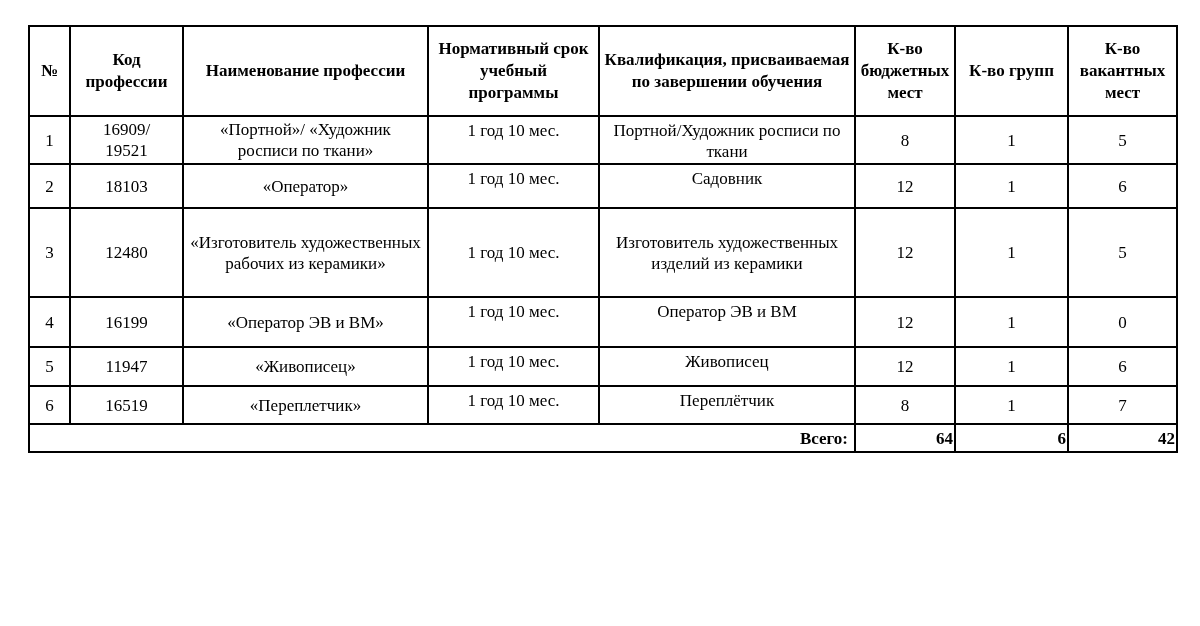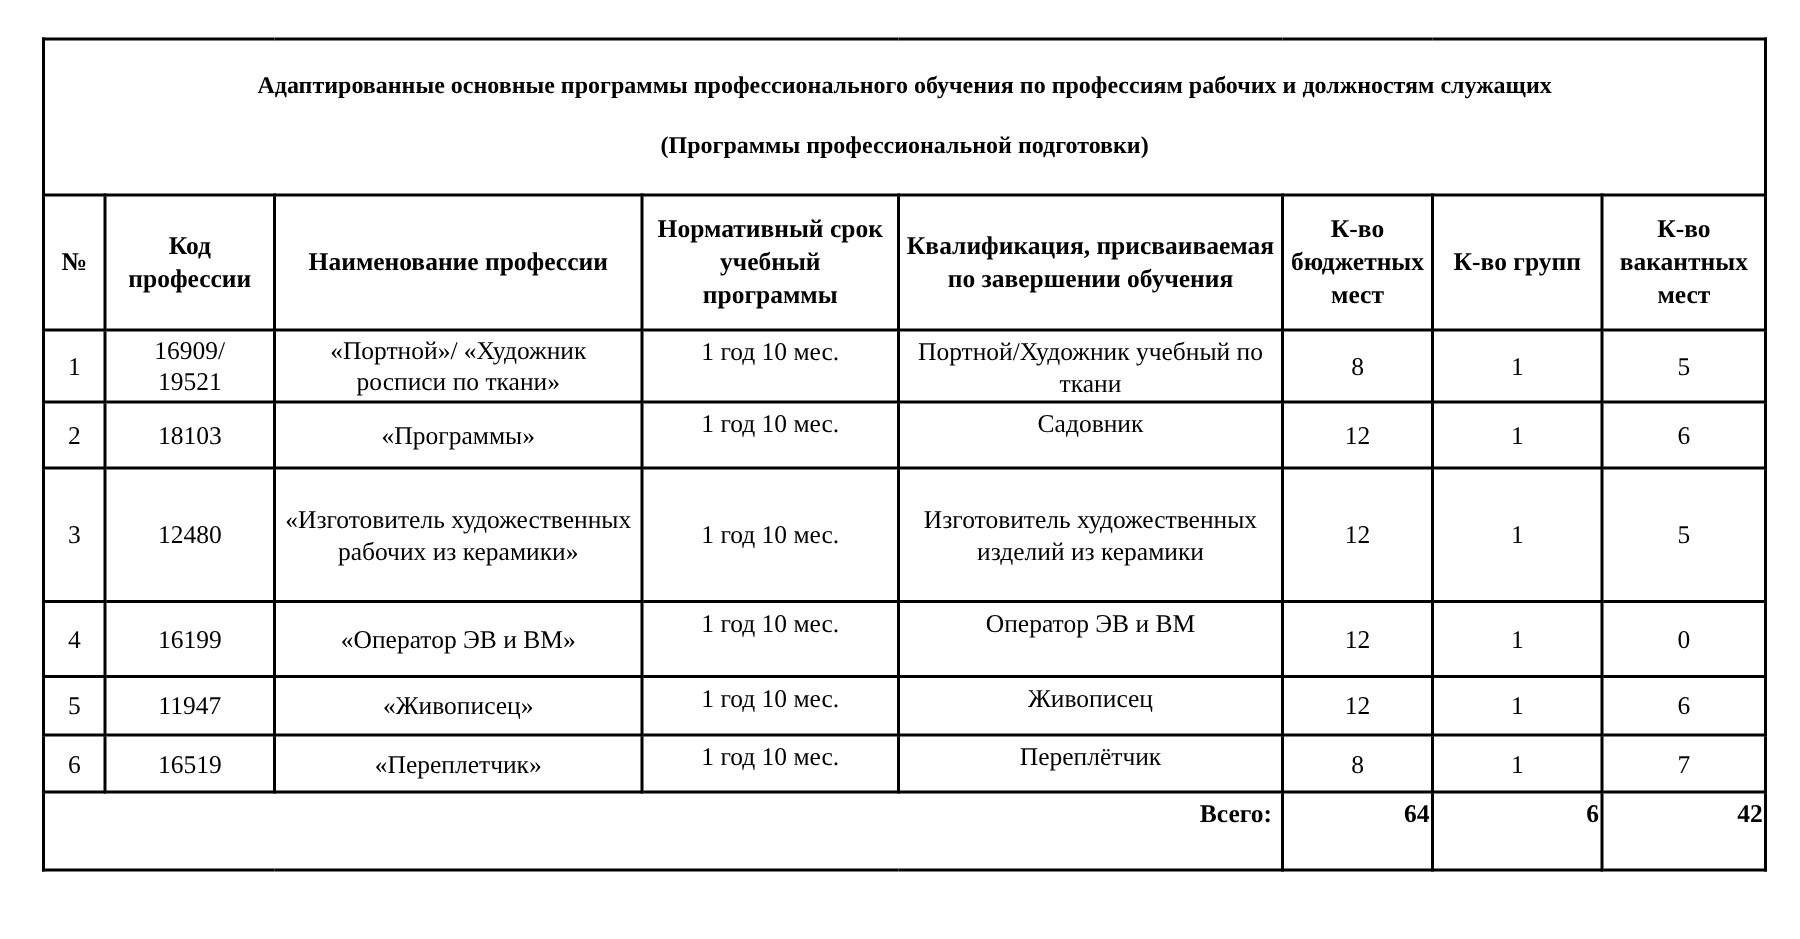--- a/index.html
+++ b/index.html
@@ -78,21 +78,21 @@
     vertical-align: middle;
     padding-top: 0;
   }
   tbody tr:nth-child(1) { height: 48px; }
   tbody tr:nth-child(2) { height: 44px; }
   tbody tr:nth-child(3) { height: 89px; }
   tbody tr:nth-child(4) { height: 50px; }
   tbody tr:nth-child(5) { height: 39px; }
   tbody tr:nth-child(6) { height: 38px; }
   
-  tr.total-row { height: 52px; border-radius: 20px; }
+  tr.total-row { height: 28px; border-radius: 20px; }
   tr.total-row td {
     font-size: 17px;
     font-weight: 700;
     vertical-align: top;
     padding-top: 3px;
     line-height: 21px;
   }
   td.total-label {
     text-align: right;
     padding-right: 6px;
@@ -112,55 +112,49 @@
       <col style="width:41px">
       <col style="width:113px">
       <col style="width:245px">
       <col style="width:171px">
       <col style="width:256px">
       <col style="width:100px">
       <col style="width:113px">
       <col style="width:109px">
     </colgroup>
     <thead>
-      <tr class="group-row">
-        <th colspan="8">
-          <div>Адаптированные основные программы профессионального обучения по профессиям рабочих и должностям служащих</div>
-          <div>(Программы профессиональной подготовки)</div>
-        </th>
-      </tr>
       <tr class="cols-row">
         <th>№</th>
         <th>Код профессии</th>
         <th>Наименование профессии</th>
         <th>Нормативный срок учебный программы</th>
         <th>Квалификация, присваиваемая по завершении обучения</th>
         <th>К-во бюджетных мест</th>
         <th>К-во групп</th>
         <th>К-во вакантных мест</th>
       </tr>
     </thead>
     <tbody>
         <tr>
           <td class="c0">1</td>
           <td class="c1">16909/
 19521</td>
           <td class="c2">«Портной»/ «Художник
 росписи по ткани»</td>
           <td class="c3">1 год 10 мес.</td>
-          <td class="c4">Портной/Художник учебный по
+          <td class="c4">Портной/Художник росписи по
 ткани</td>
           <td class="c5">8</td>
           <td class="c6">1</td>
           <td class="c7">5</td>
         </tr>
         <tr>
           <td class="c0">2</td>
           <td class="c1">18103</td>
-          <td class="c2">«Программы»</td>
+          <td class="c2">«Оператор»</td>
           <td class="c3">1 год 10 мес.</td>
           <td class="c4">Садовник</td>
           <td class="c5">12</td>
           <td class="c6">1</td>
           <td class="c7">6</td>
         </tr>
         <tr>
           <td class="c0">3</td>
           <td class="c1">12480</td>
           <td class="c2">«Изготовитель художественных

